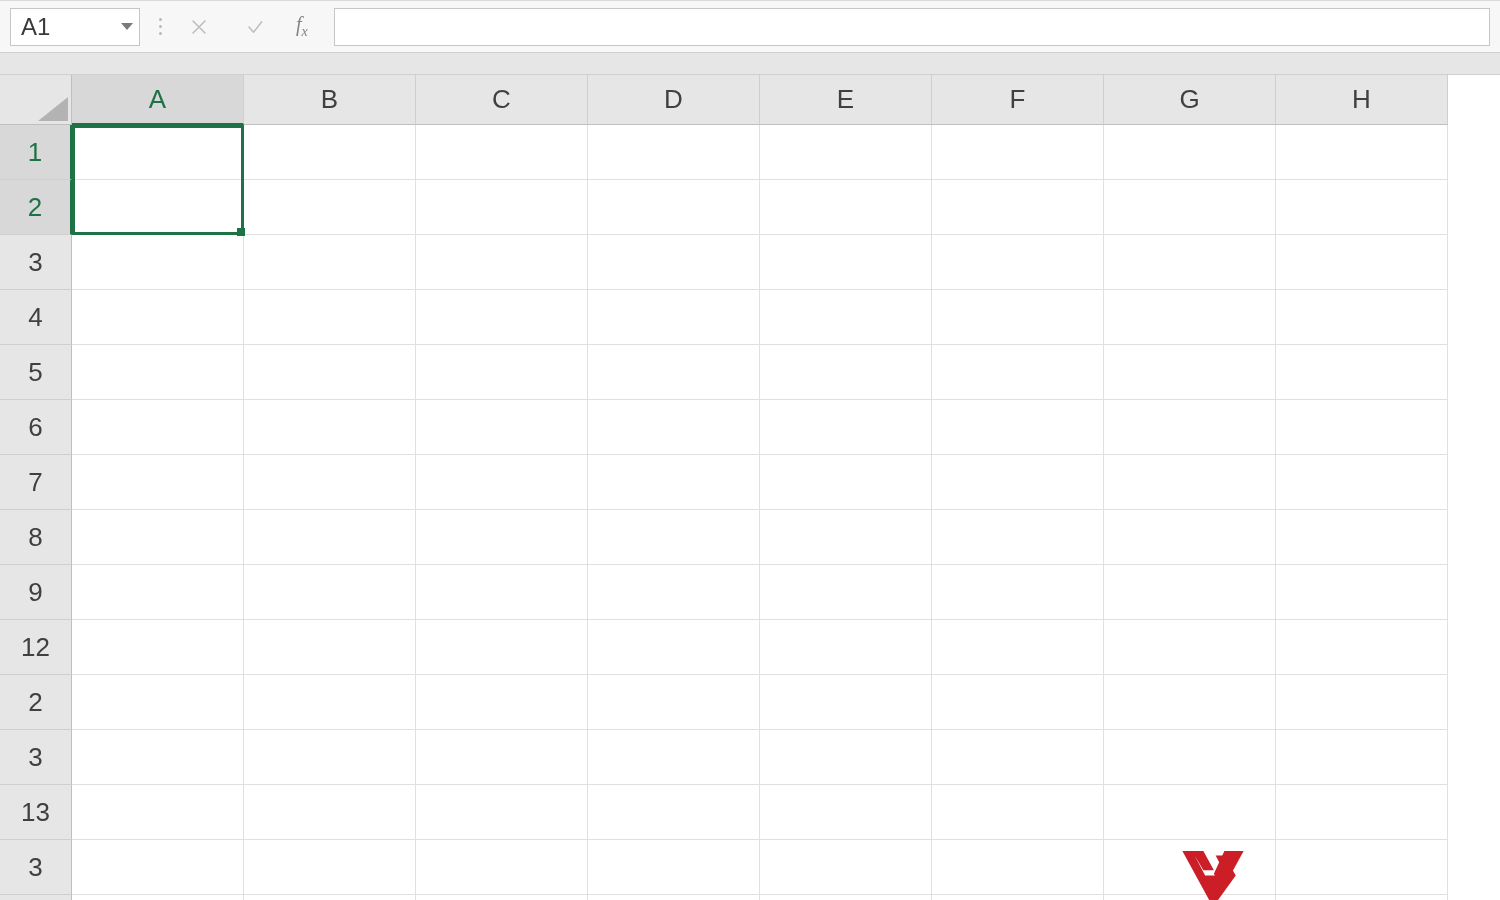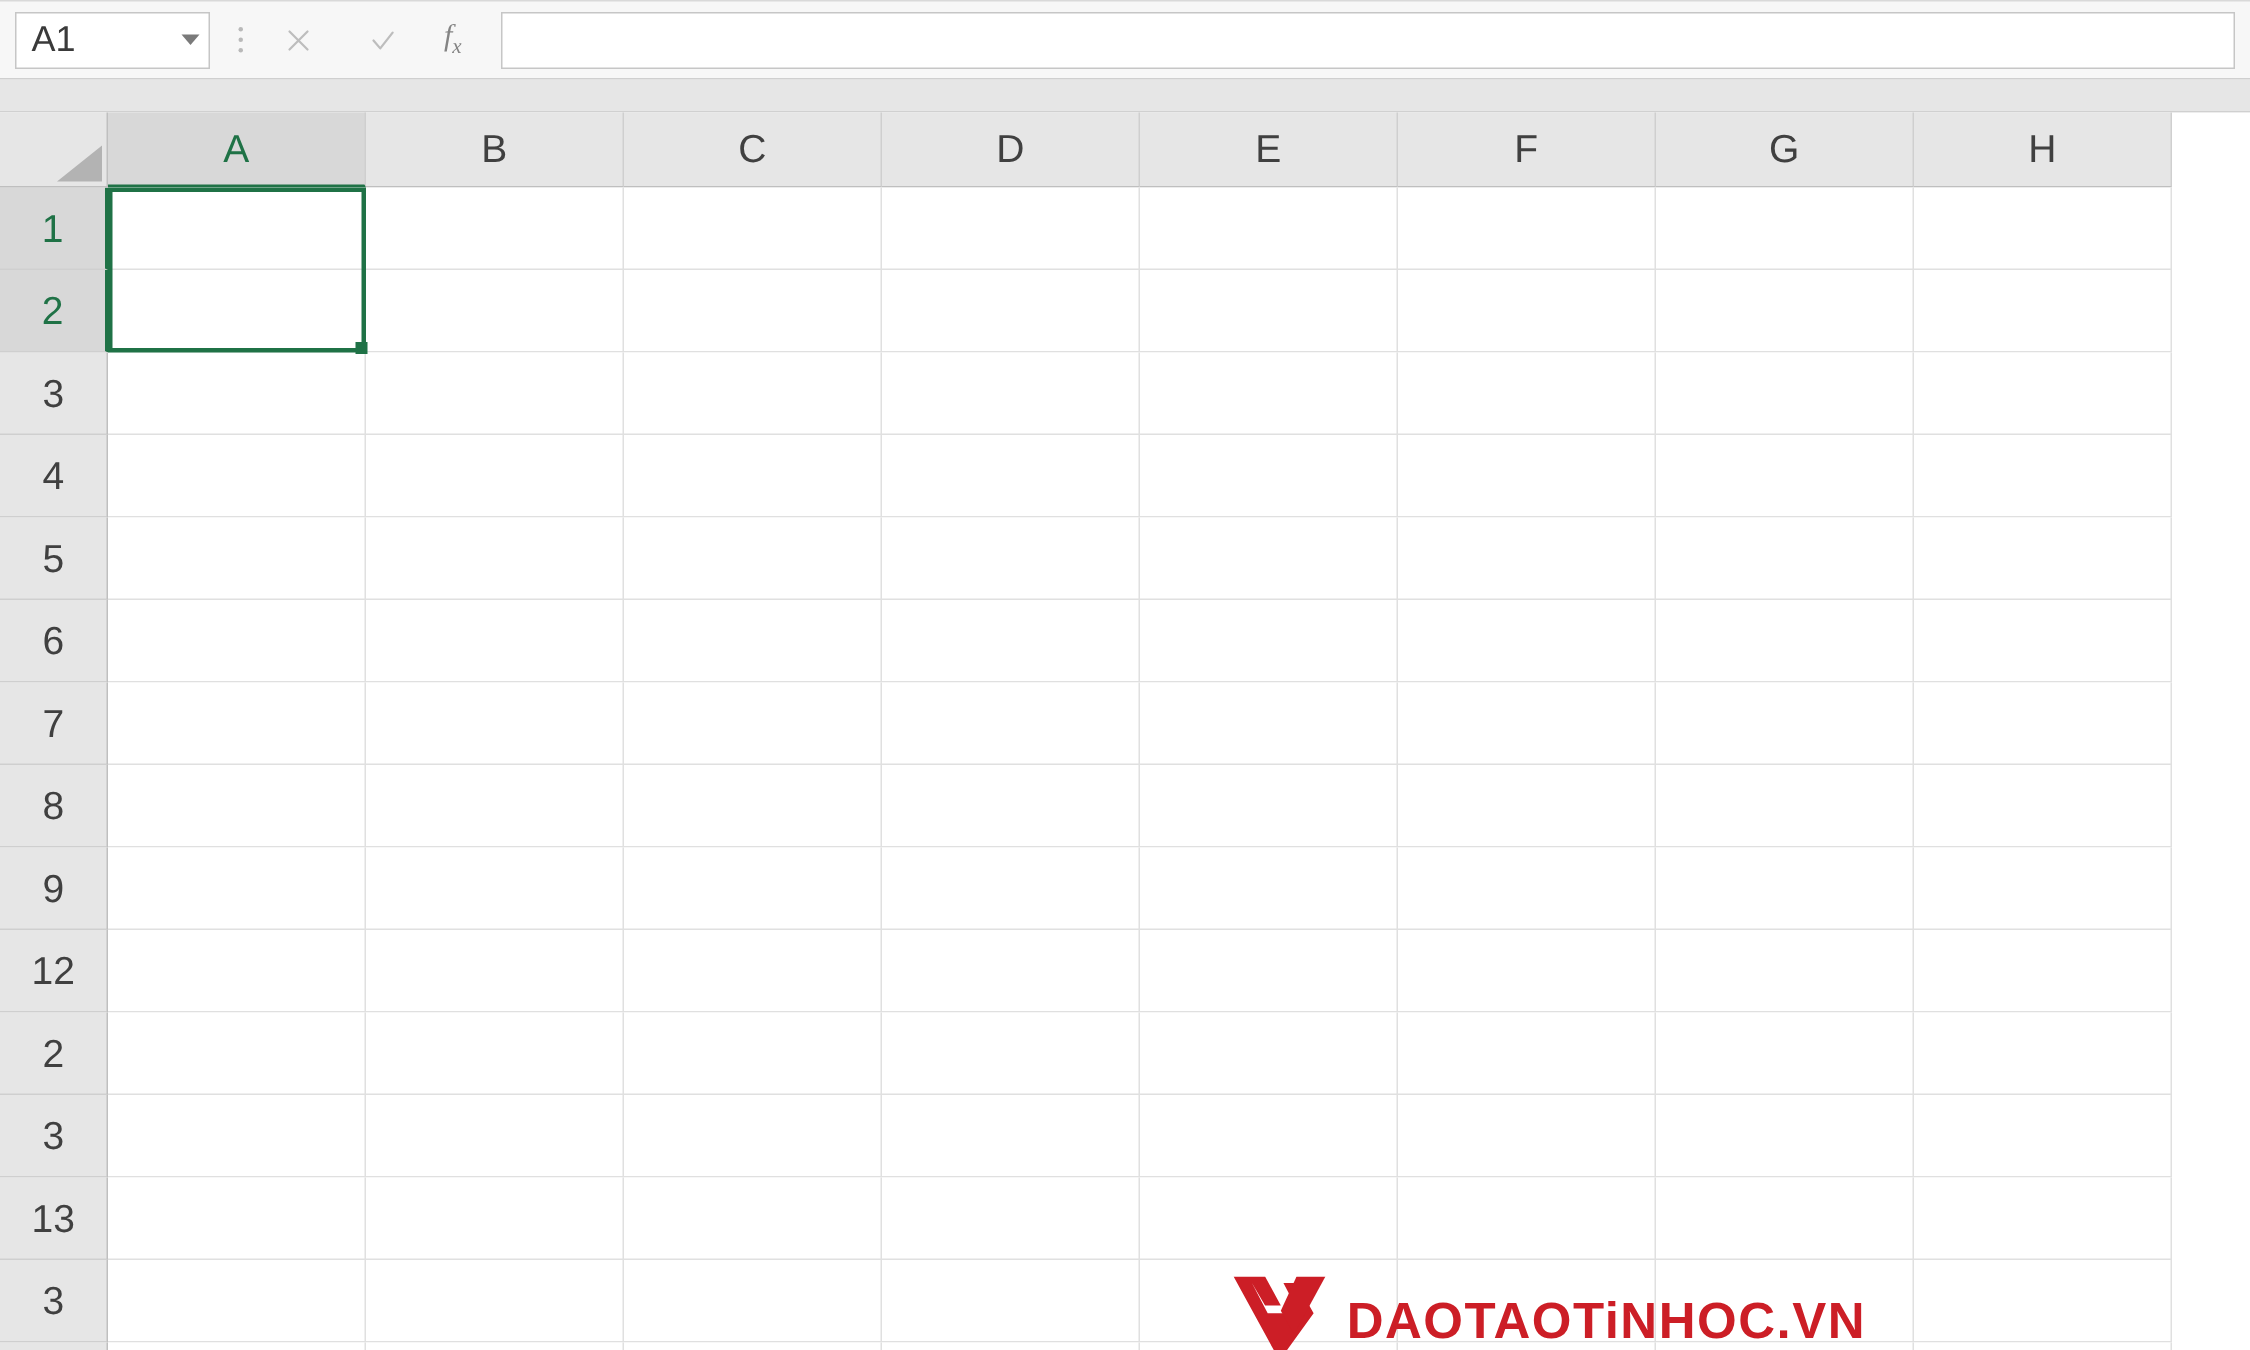--- a/index.html
+++ b/index.html
@@ -361,15 +361,14 @@
   <div class="selection" id="selection" style="left: 72px; top: 50px; width: 172px; height: 110px;">
     <div class="handle"></div>
   </div>
   <div class="watermark">
     <div class="logo">
       <svg viewBox="0 0 70 64">
         <path d="M0 0 L24 0 L36 22 L24 22 L14 5 L26 28 L50 28 L38 5 L48 5 L61 28 L35 64 Z" fill="#cc1e26"></path>
         <path d="M48 0 L70 0 L46 44 L36 26 Z" fill="#cc1e26"></path>
       </svg>
     </div>
-    <div class="txt"><span>DAOTAOTiNHOC</span><span class="dot">.VN</span></div>
   </div>
 </div>
 
 </body></html>

